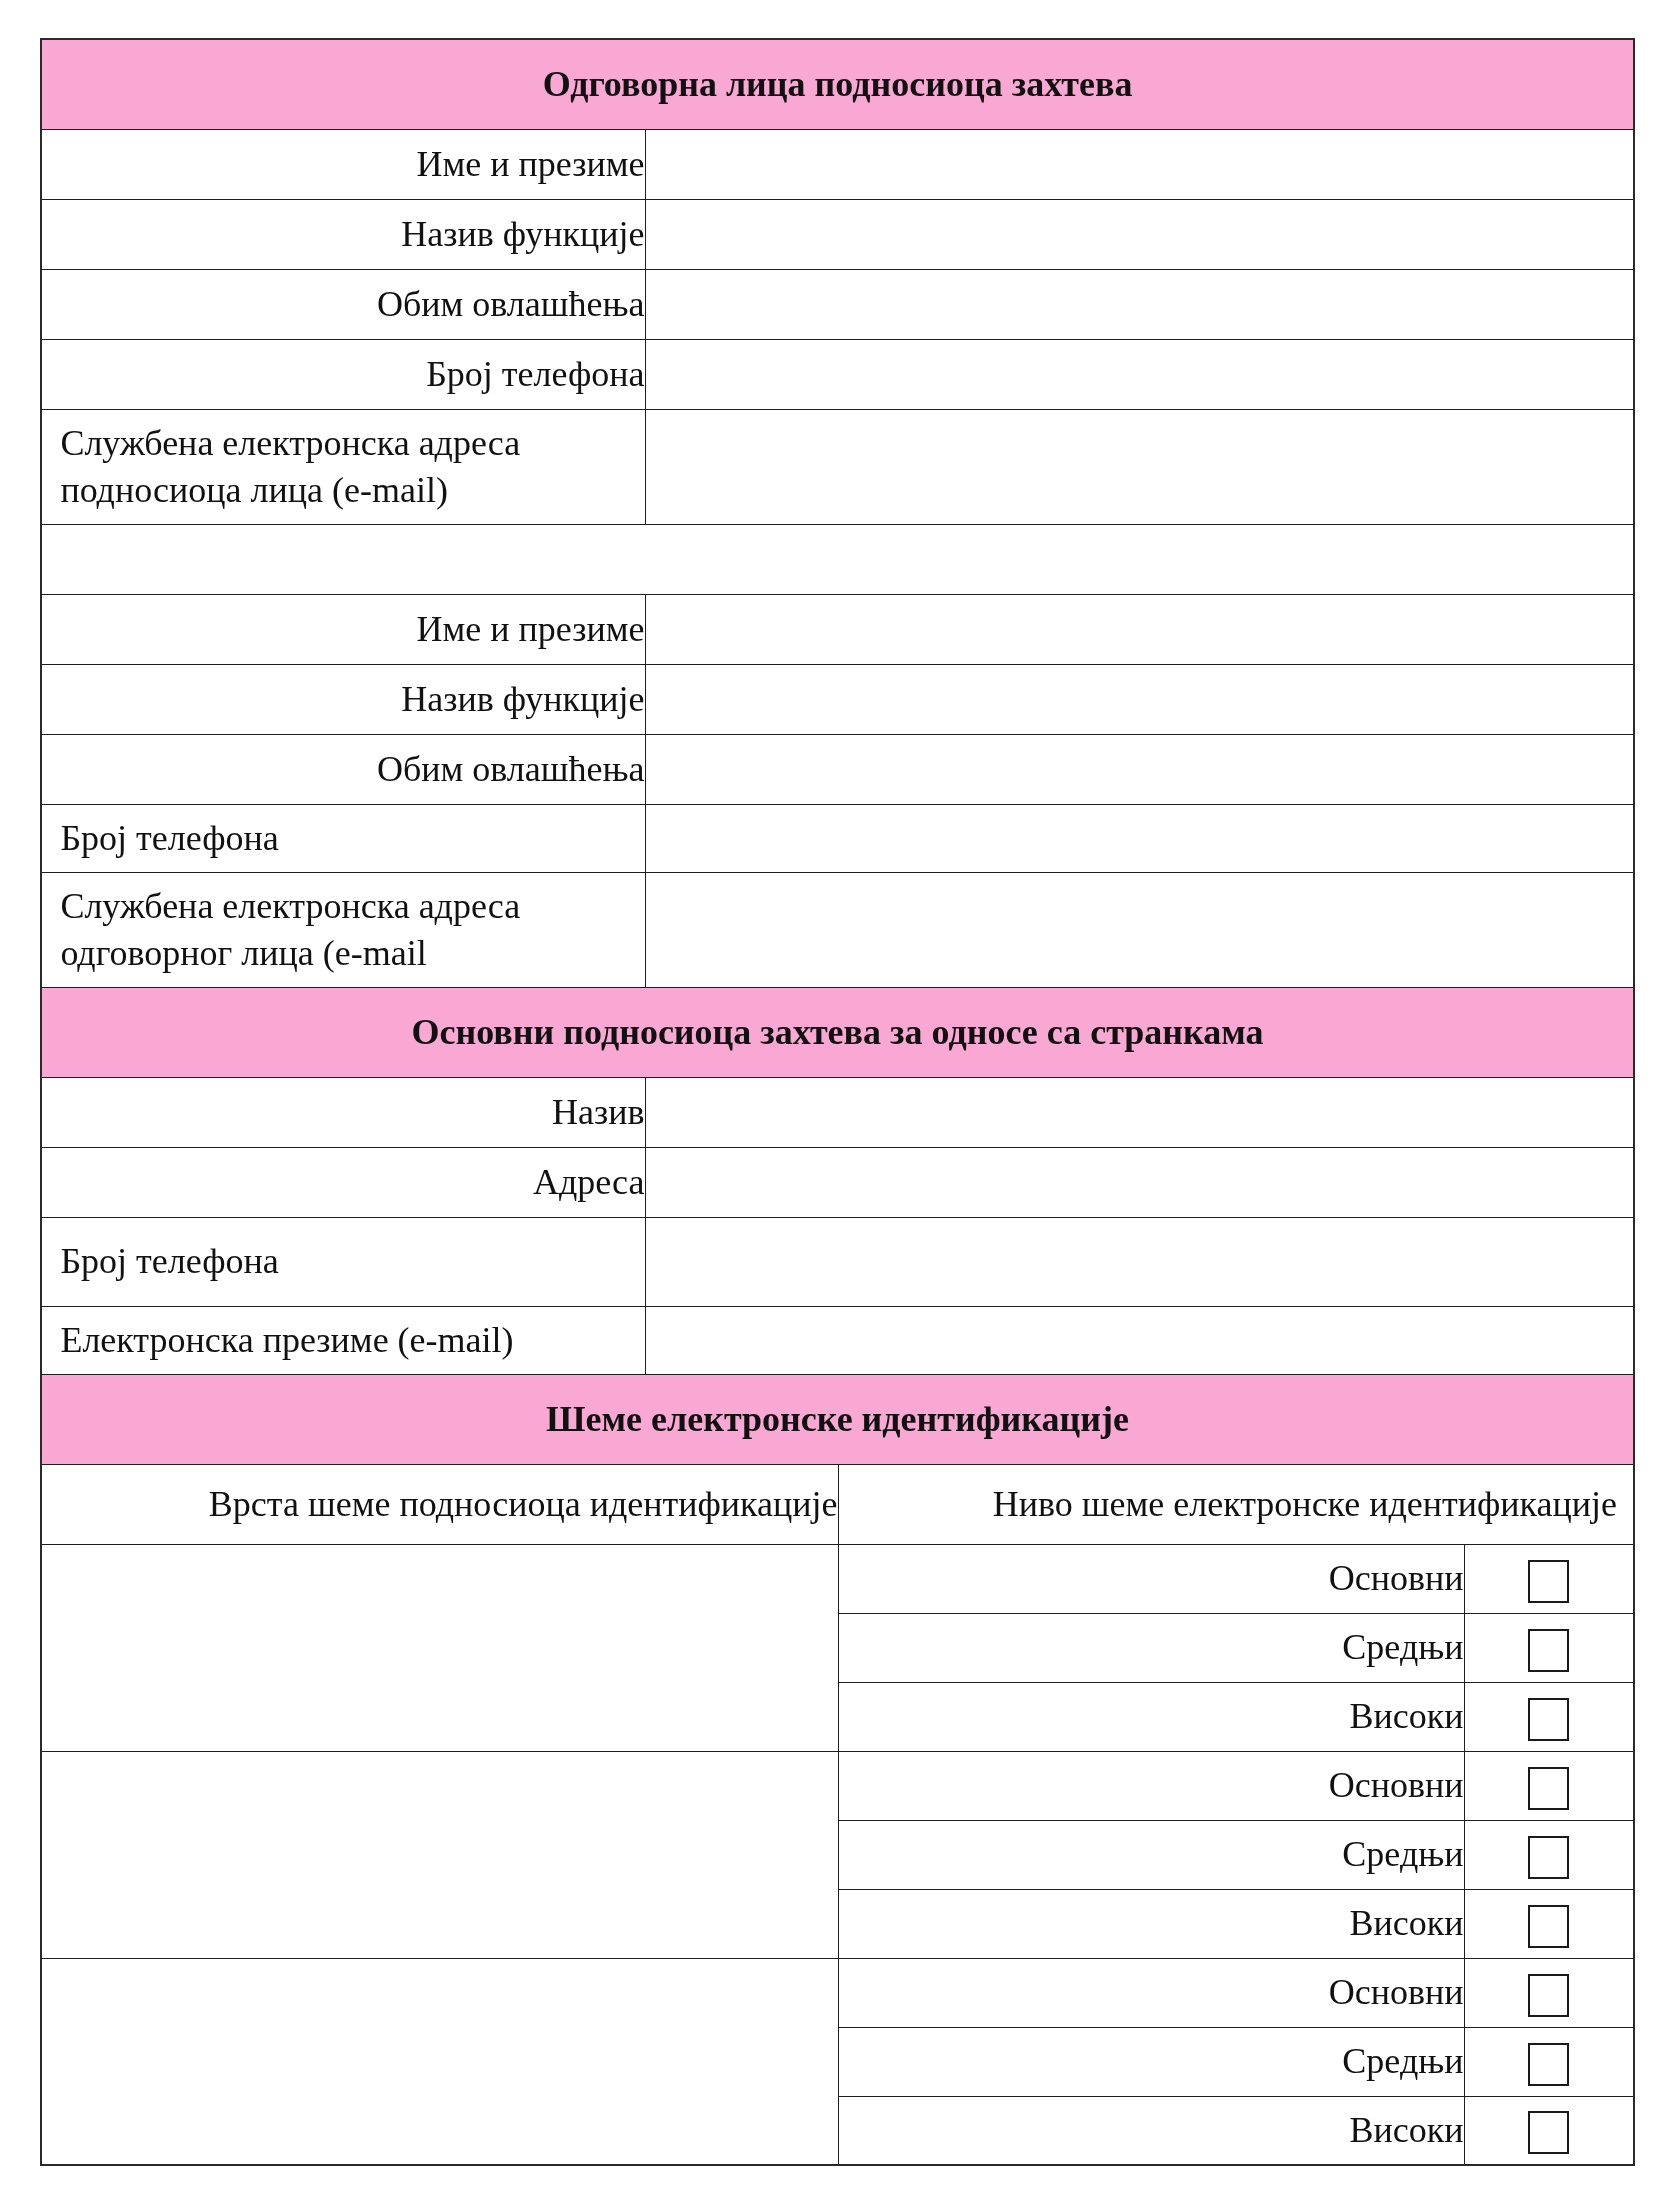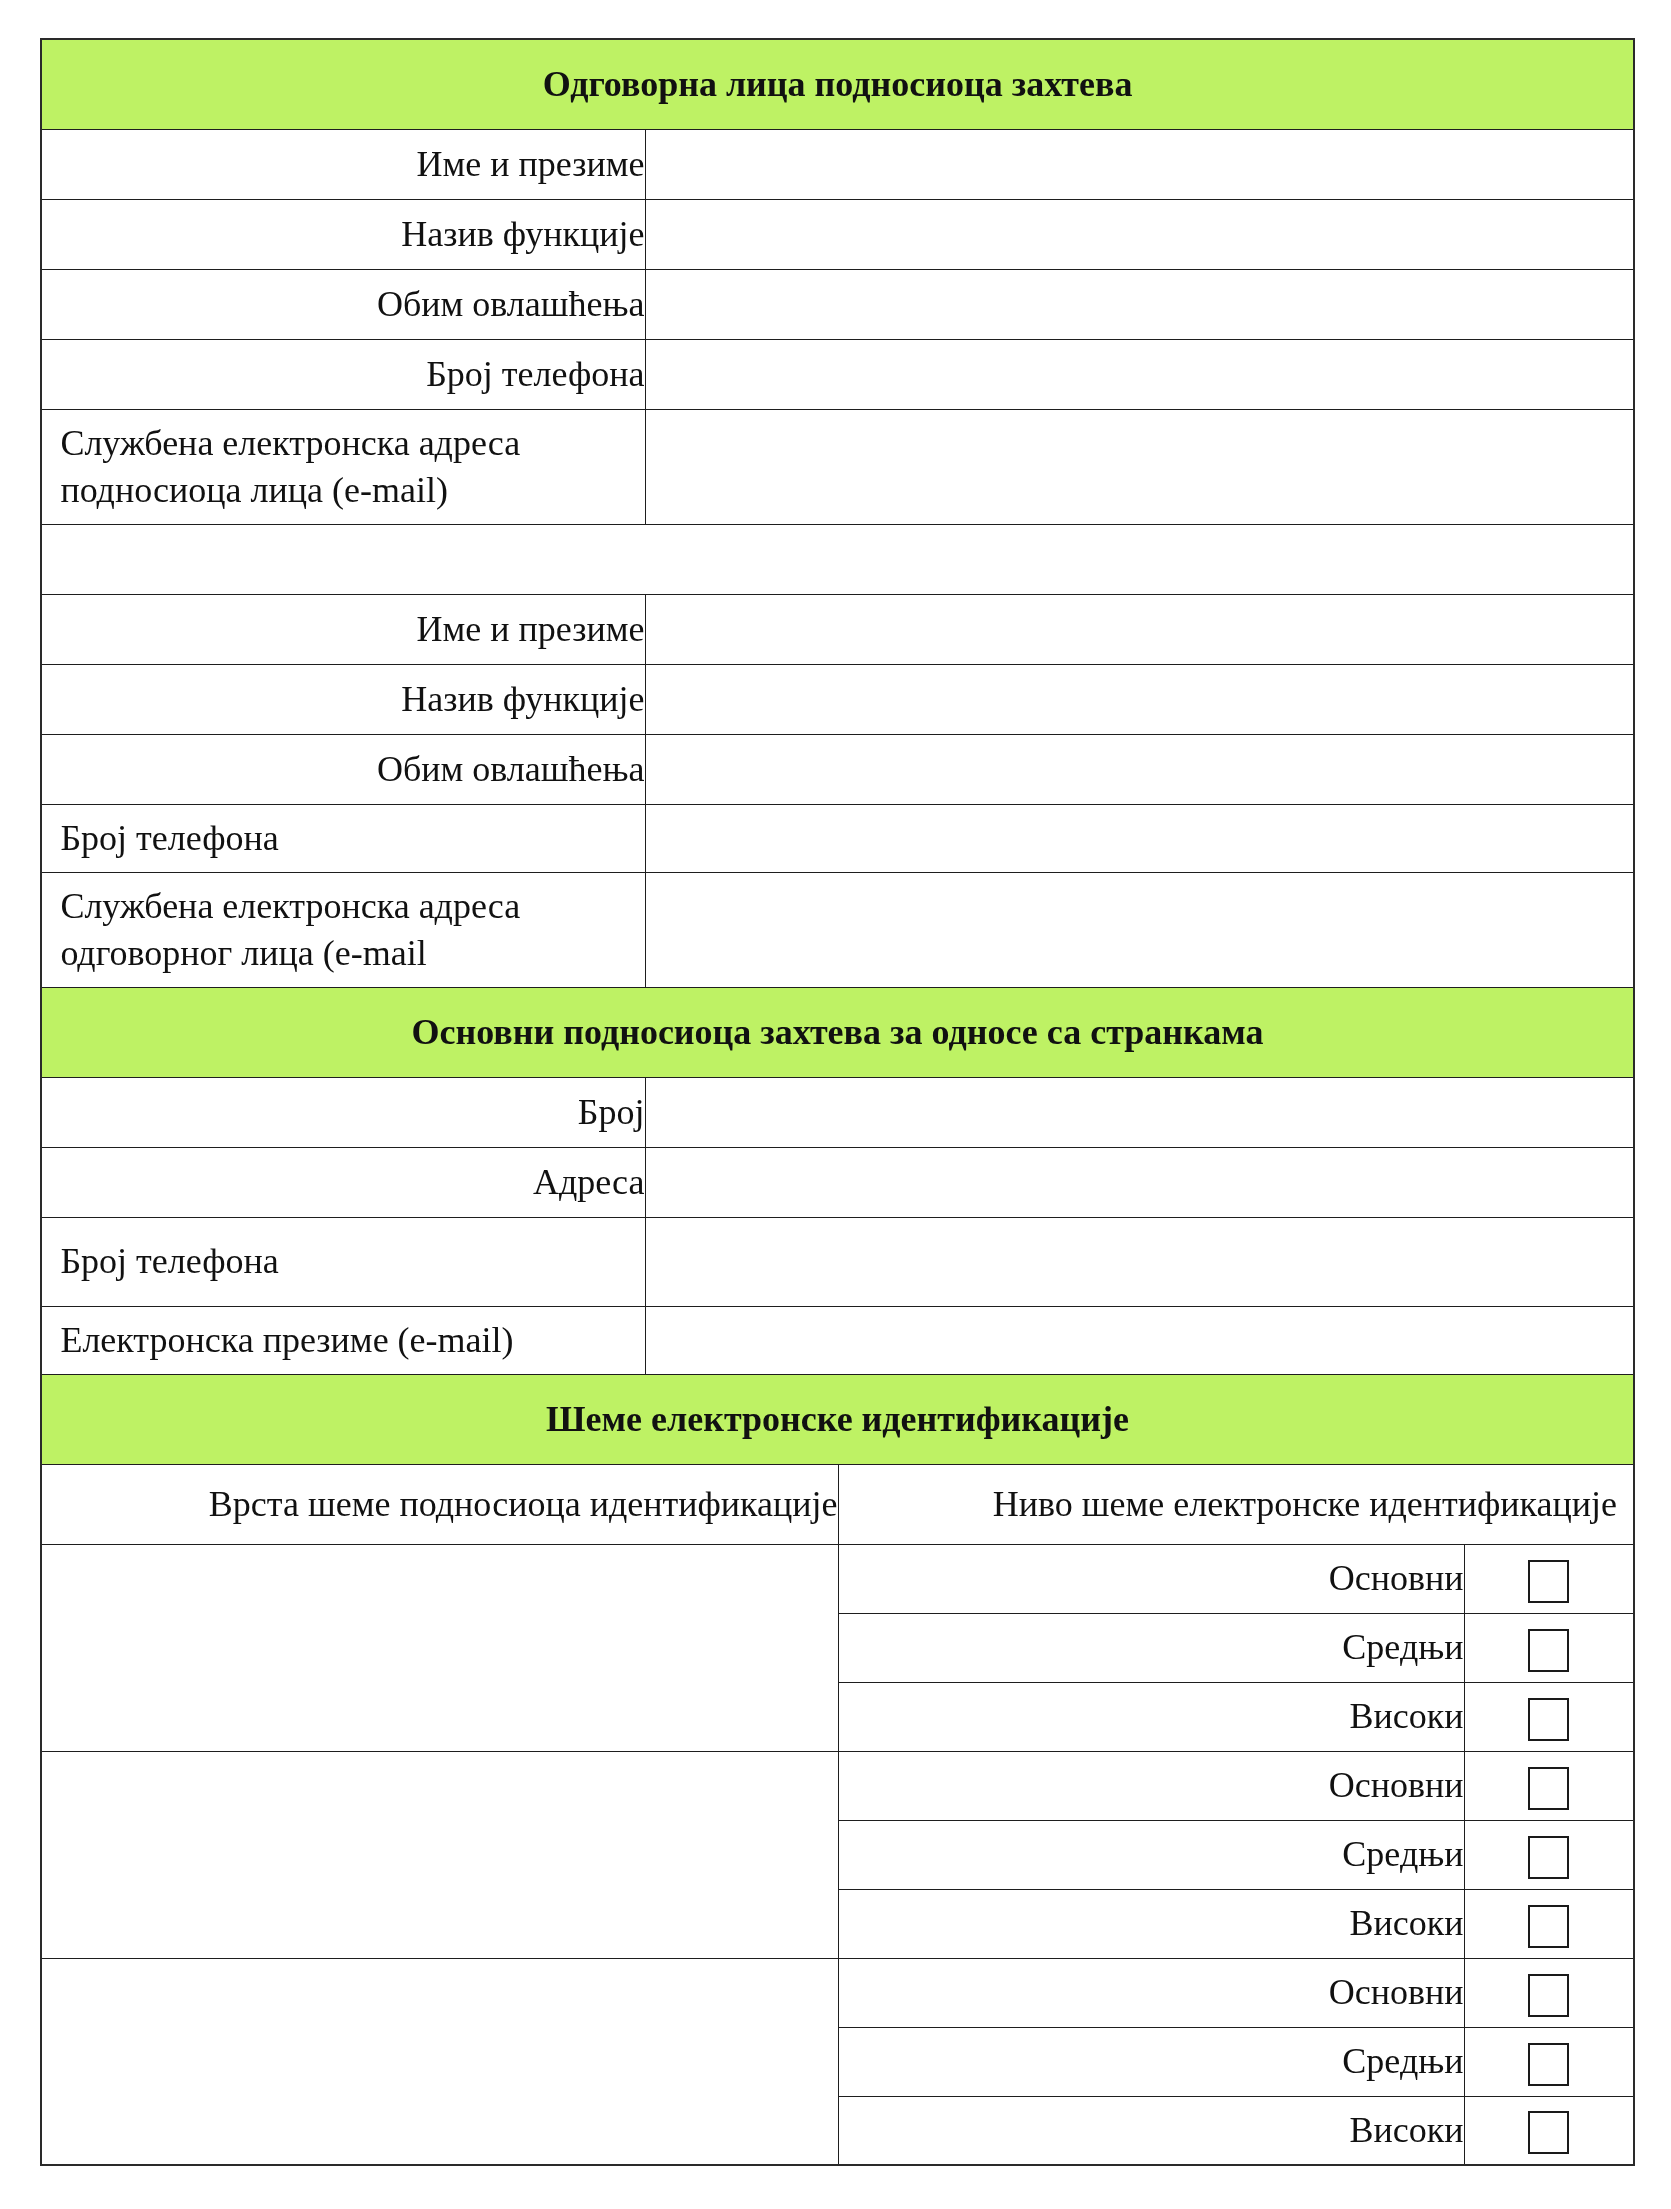--- a/index.html
+++ b/index.html
@@ -25,21 +25,21 @@
     }
     .form-table td {
       border: 1.9px solid #1e1e1e;
       padding: 0 0 0 18.4px;
       font-size: 36px;
       line-height: 47px;
       vertical-align: middle;
       box-sizing: border-box;
     }
     .section-header td {
-      background: #bef264;
+      background: #f9a8d4;
       text-align: center;
       font-weight: bold;
       padding: 8px;
       height: 90px;
     }
     .row-72 td { height: 70px; text-align: right; }
     .row-92 td { height: 89px; }
     .row-118 td { height: 115px; }
     .row-70 td { height: 68px; }
     .value-cell { padding: 0 !important; }
@@ -131,21 +131,21 @@
       <div>Службена електронска адреса</div>
       <div>одговорног лица (e-mail</div>
     </td>
     <td colspan="3" class="value-cell"></td>
   </tr>
 
   <tr class="section-header">
     <td colspan="4">Основни подносиоца захтева за односе са странкама</td>
   </tr>
   <tr class="row-72">
-    <td>Број</td>
+    <td>Назив</td>
     <td colspan="3" class="value-cell"></td>
   </tr>
   <tr class="row-72">
     <td>Адреса</td>
     <td colspan="3" class="value-cell"></td>
   </tr>
   <tr class="row-92">
     <td>Број телефона</td>
     <td colspan="3" class="value-cell"></td>
   </tr>

